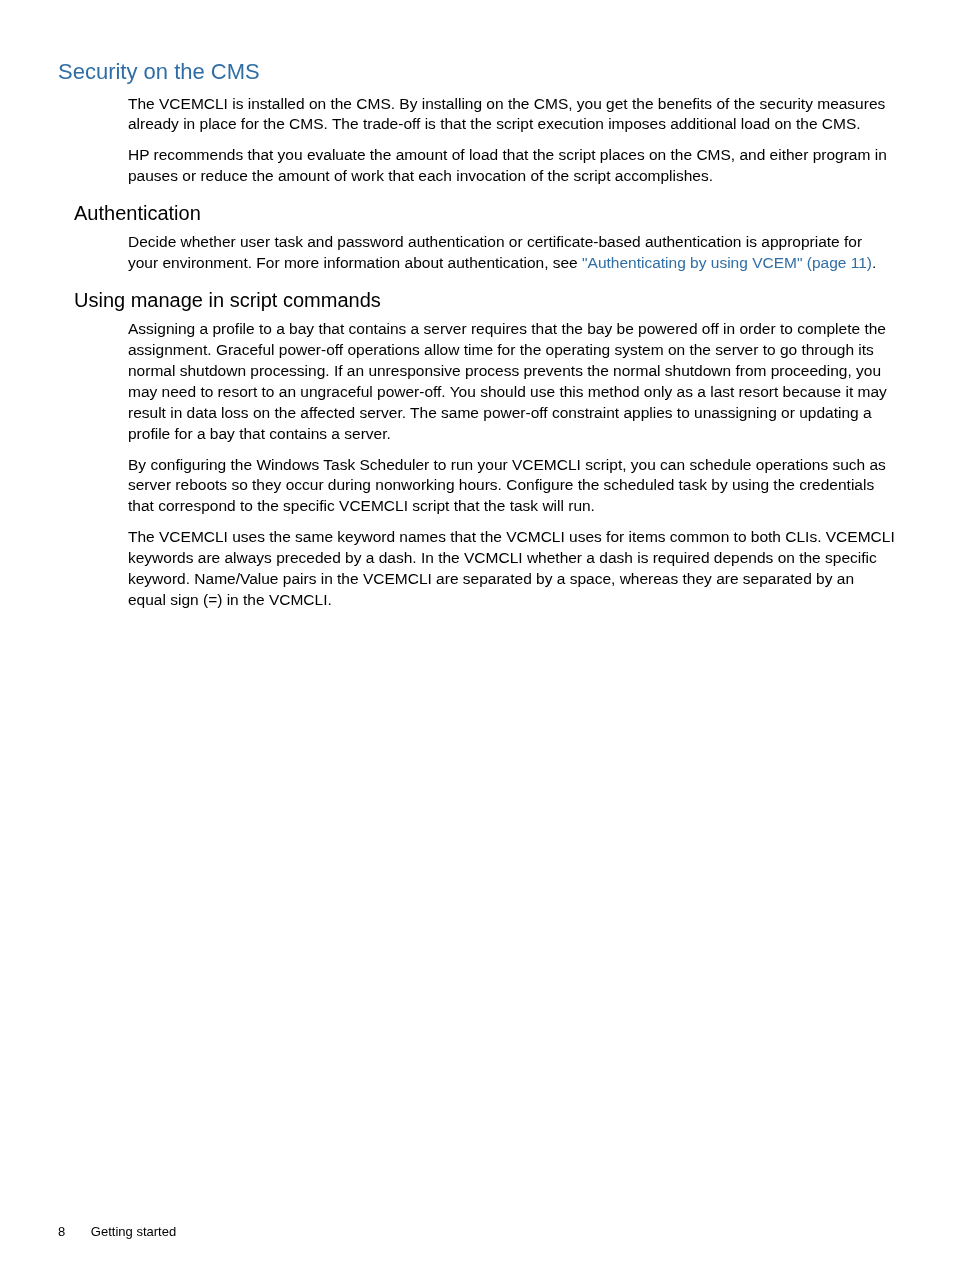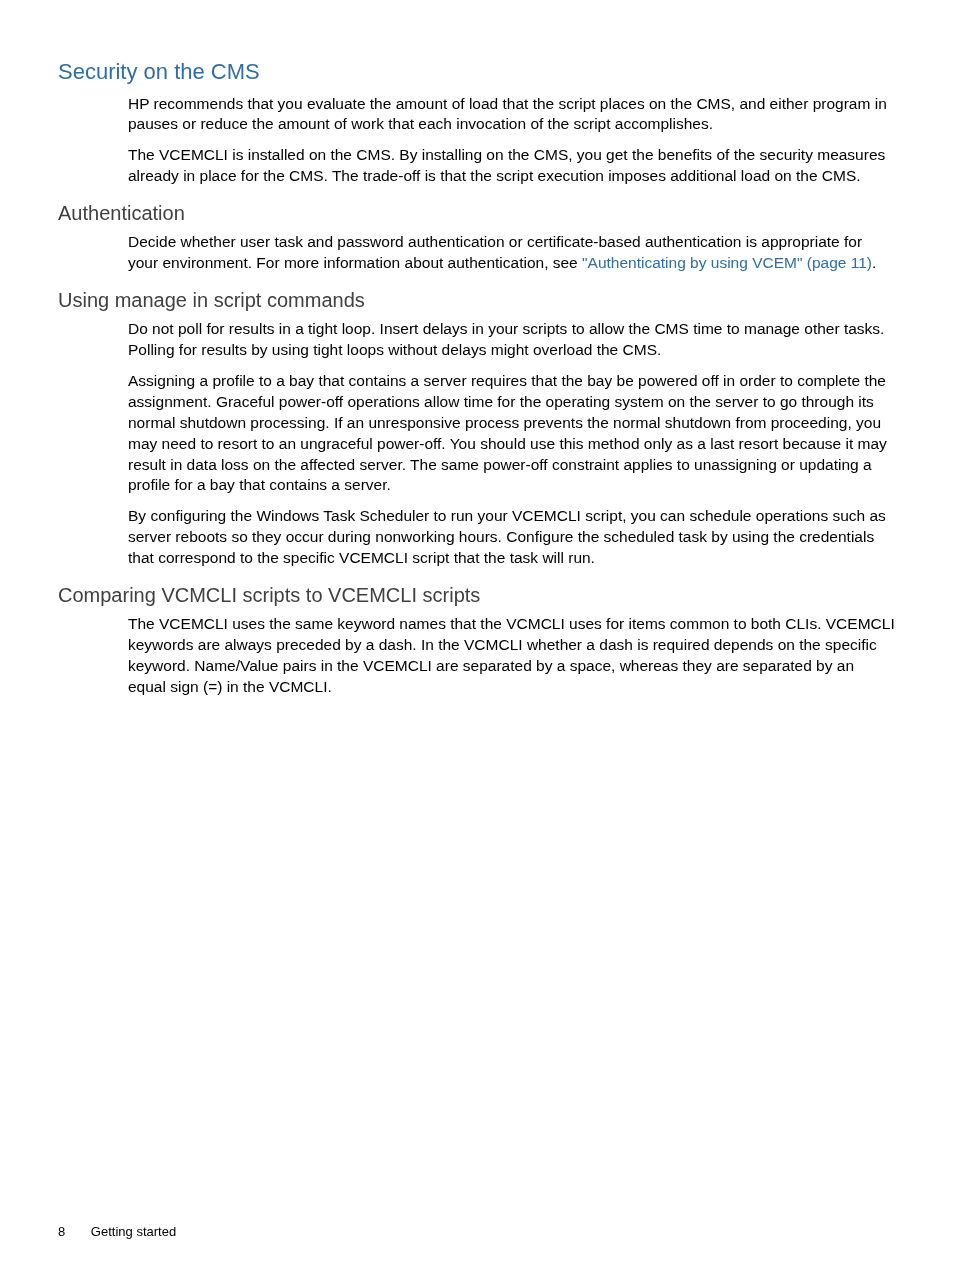--- a/index.html
+++ b/index.html
@@ -21,24 +21,24 @@
     padding: 58px 58px 0 58px;
   }
   .h-section {
     color: #2f6ea5;
     font-size: 22px;
     font-weight: 400;
     margin: 0 0 8px 0;
     line-height: 1.25;
   }
   .h-sub {
-    color: #404040;
+    color: #000000;
     font-size: 20px;
     font-weight: 400;
-    margin: 14px 0 6px 0;
+    margin: 14px 0 6px 16px;
     line-height: 1.25;
   }
   .body-text {
     font-size: 15.5px;
     line-height: 1.35;
     margin: 0 0 10px 70px;
     color: #000;
   }
   .link {
     color: #2f6ea5;
@@ -53,36 +53,34 @@
   .footer .pgnum {
     margin-right: 22px;
   }
 </style>
 </head>
 <body>
 
 <div class="page">
 
   <h2 class="h-section">Security on the CMS</h2>
+  <p class="body-text">The VCEMCLI is installed on the CMS. By installing on the CMS, you get the benefits of the security measures already in place for the CMS. The trade-off is that the script execution imposes additional load on the CMS.</p>
   <p class="body-text">HP recommends that you evaluate the amount of load that the script places on the CMS, and either program in pauses or reduce the amount of work that each invocation of the script accomplishes.</p>
-  <p class="body-text">The VCEMCLI is installed on the CMS. By installing on the CMS, you get the benefits of the security measures already in place for the CMS. The trade-off is that the script execution imposes additional load on the CMS.</p>
 
   <h2 class="h-sub">Authentication</h2>
   <p class="body-text">
     <span>Decide whether user task and password authentication or certificate-based authentication is appropriate for your environment. For more information about authentication, see </span><span class="link">"Authenticating by using VCEM" (page 11)</span><span>.</span>
   </p>
 
   <h2 class="h-sub">Using manage in script commands</h2>
-  <p class="body-text">Do not poll for results in a tight loop. Insert delays in your scripts to allow the CMS time to manage other tasks. Polling for results by using tight loops without delays might overload the CMS.</p>
 
   <p class="body-text">Assigning a profile to a bay that contains a server requires that the bay be powered off in order to complete the assignment. Graceful power-off operations allow time for the operating system on the server to go through its normal shutdown processing. If an unresponsive process prevents the normal shutdown from proceeding, you may need to resort to an ungraceful power-off. You should use this method only as a last resort because it may result in data loss on the affected server. The same power-off constraint applies to unassigning or updating a profile for a bay that contains a server.</p>
 
   <p class="body-text">By configuring the Windows Task Scheduler to run your VCEMCLI script, you can schedule operations such as server reboots so they occur during nonworking hours. Configure the scheduled task by using the credentials that correspond to the specific VCEMCLI script that the task will run.</p>
 
-  <h2 class="h-sub">Comparing VCMCLI scripts to VCEMCLI scripts</h2>
   <p class="body-text">The VCEMCLI uses the same keyword names that the VCMCLI uses for items common to both CLIs. VCEMCLI keywords are always preceded by a dash. In the VCMCLI whether a dash is required depends on the specific keyword. Name/Value pairs in the VCEMCLI are separated by a space, whereas they are separated by an equal sign (=) in the VCMCLI.</p>
 
   <div class="footer">
     <span class="pgnum">8</span>
     <span>Getting started</span>
   </div>
 
 </div>
 
 </body></html>

